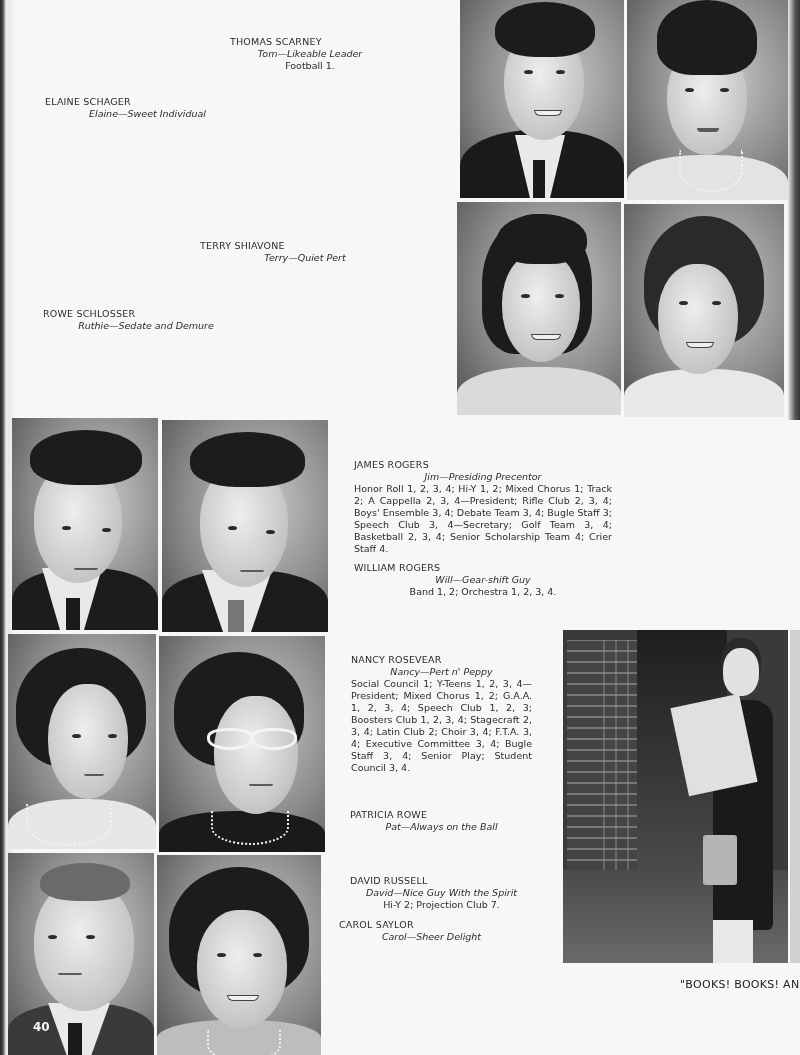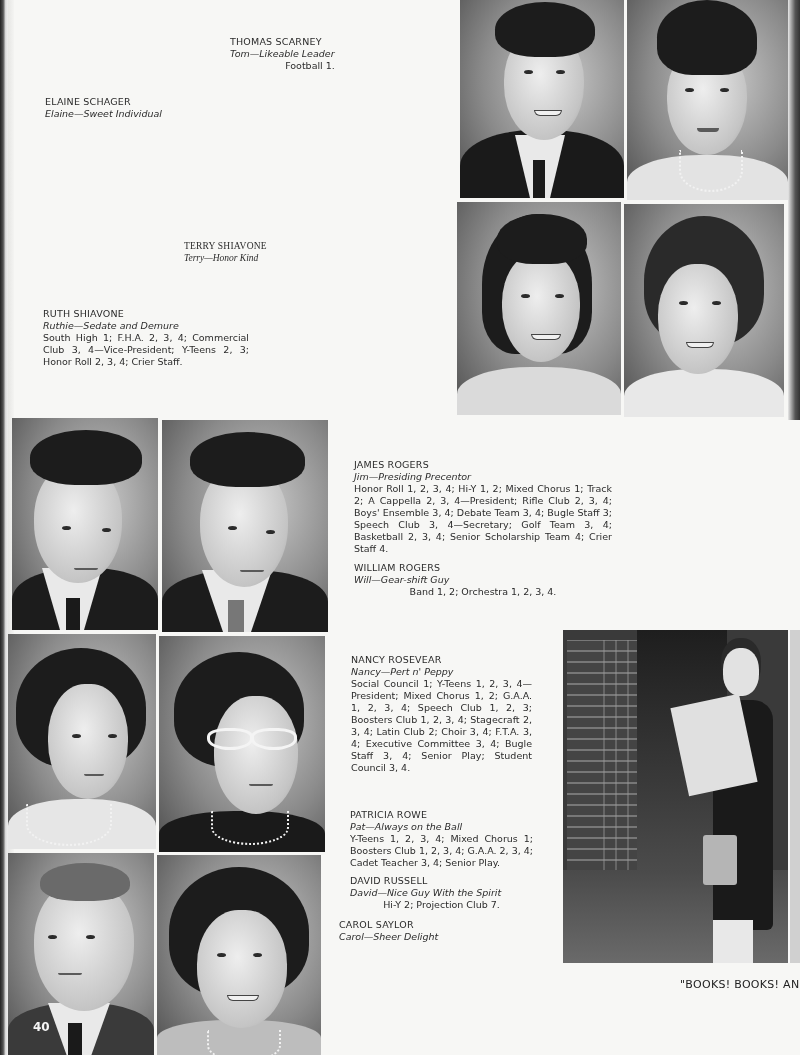--- a/index.html
+++ b/index.html
@@ -12,21 +12,21 @@
   .photo .face{position:absolute;background:radial-gradient(ellipse at 45% 40%,#eeeeee 0,#c4c4c4 70%,#9a9a9a 100%);border-radius:46% 46% 50% 50%;}
   .photo .body{position:absolute;border-radius:45% 45% 0 0;}
   .photo .collar{position:absolute;background:#e9e9e9;}
   .photo .tie{position:absolute;background:#1a1a1a;}
   .photo .eye{position:absolute;width:9px;height:4px;background:#2a2a2a;border-radius:50%;}
   .photo .mouth{position:absolute;height:4px;background:#5a5a5a;border-radius:0 0 8px 8px;}
   .photo .glasses{position:absolute;border:3px solid #f4f4f4;border-radius:40% 40% 50% 50%;height:16px;width:40px;}
   .photo .necklace{position:absolute;border:2px dotted #f2f2f2;border-top:none;border-radius:0 0 50% 50%;}
   .text-block{position:absolute;font-size:9.5px;line-height:12px;color:#2b2b2b;}
   .text-block .nm{display:block;text-align:left;letter-spacing:0.2px;}
-  .text-block .nick{display:block;font-style:italic;}
+  .text-block .nick{display:block;text-align:center;font-style:italic;}
   .text-block .act{display:block;text-align:justify;}
   .text-block .act.center{text-align:center;}
   .caption{position:absolute;left:680px;top:978px;font-size:11px;letter-spacing:0.3px;color:#222;white-space:nowrap;}
   .page-num{position:absolute;left:33px;top:1020px;font-size:12px;font-weight:bold;color:#f4f4f4;}
   .candid{position:absolute;left:563px;top:630px;width:237px;height:333px;overflow:hidden;background:#3a3a3a;}
   .candid .wall{position:absolute;left:4px;top:10px;width:70px;height:320px;background:repeating-linear-gradient(0deg,#777 0,#777 2px,#444 2px,#444 11px);}
   .candid .wall2{position:absolute;left:40px;top:10px;width:35px;height:320px;background:repeating-linear-gradient(90deg,#999 0 2px,transparent 2px 12px);opacity:.4;}
   .candid .hall{position:absolute;left:74px;top:0;width:90px;height:333px;background:linear-gradient(180deg,#1e1e1e,#3c3c3c 50%,#5e5e5e);}
   .candid .floor{position:absolute;left:0;top:240px;width:237px;height:93px;background:linear-gradient(180deg,#4a4a4a,#6a6a6a);}
   .candid .girl-dress{position:absolute;left:150px;top:70px;width:60px;height:230px;background:#1a1a1a;border-radius:20px 20px 6px 6px;}
@@ -47,29 +47,28 @@
   <span class="nm">THOMAS SCARNEY</span>
   <span class="nick">Tom—Likeable Leader</span>
   <span class="act center">Football 1.</span>
 </div>
 
 <div class="text-block" style="left:45px;top:96px;width:205px;">
   <span class="nm">ELAINE SCHAGER</span>
   <span class="nick">Elaine—Sweet Individual</span>
 </div>
 
-<div class="text-block" style="left:184px;top:240px;width:210px;font-family:Liberation Serif, serif;">
+<div class="text-block" style="left:200px;top:240px;width:210px;">
   <span class="nm">TERRY SHIAVONE</span>
-  <span class="nick">Terry—Honor Kind</span>
+  <span class="nick">Terry—Quiet Pert</span>
 </div>
 
 <div class="text-block" style="left:43px;top:308px;width:206px;">
-  <span class="nm">RUTH SHIAVONE</span>
+  <span class="nm">ROWE SCHLOSSER</span>
   <span class="nick">Ruthie—Sedate and Demure</span>
-  <span class="act">South High 1; F.H.A. 2, 3, 4; Commercial Club 3, 4—Vice-President; Y-Teens 2, 3; Honor Roll 2, 3, 4; Crier Staff.</span>
 </div>
 
 <div class="photo" style="left:460px;top:0;width:164px;height:198px;">
   <div class="bg"></div>
   <div class="body" style="left:0;top:130px;width:164px;height:80px;background:#1a1a1a;"></div>
   <div class="collar" style="left:55px;top:135px;width:50px;height:63px;clip-path:polygon(0 0,100% 0,70% 100%,30% 100%);"></div>
   <div class="tie" style="left:73px;top:160px;width:12px;height:38px;"></div>
   <div class="face" style="left:44px;top:30px;width:80px;height:110px;"></div>
   <div class="hair" style="left:35px;top:2px;width:100px;height:55px;"></div>
   <div class="eye" style="left:64px;top:70px;"></div>
@@ -196,21 +195,20 @@
 
 <div class="text-block" style="left:351px;top:654px;width:181px;">
   <span class="nm">NANCY ROSEVEAR</span>
   <span class="nick">Nancy—Pert n' Peppy</span>
   <span class="act">Social Council 1; Y-Teens 1, 2, 3, 4—President; Mixed Chorus 1, 2; G.A.A. 1, 2, 3, 4; Speech Club 1, 2, 3; Boosters Club 1, 2, 3, 4; Stagecraft 2, 3, 4; Latin Club 2; Choir 3, 4; F.T.A. 3, 4; Executive Committee 3, 4; Bugle Staff 3, 4; Senior Play; Student Council 3, 4.</span>
 </div>
 
 <div class="text-block" style="left:350px;top:794px;width:183px;margin-top:15px;">
   <span class="nm">PATRICIA ROWE</span>
   <span class="nick">Pat—Always on the Ball</span>
-  <span class="act">Y-Teens 1, 2, 3, 4; Mixed Chorus 1; Boosters Club 1, 2, 3, 4; G.A.A. 2, 3, 4; Cadet Teacher 3, 4; Senior Play.</span>
 </div>
 
 <div class="text-block" style="left:350px;top:875px;width:183px;">
   <span class="nm">DAVID RUSSELL</span>
   <span class="nick">David—Nice Guy With the Spirit</span>
   <span class="act center">Hi-Y 2; Projection Club 7.</span>
 </div>
 
 <div class="text-block" style="left:339px;top:919px;width:185px;">
   <span class="nm">CAROL SAYLOR</span>

